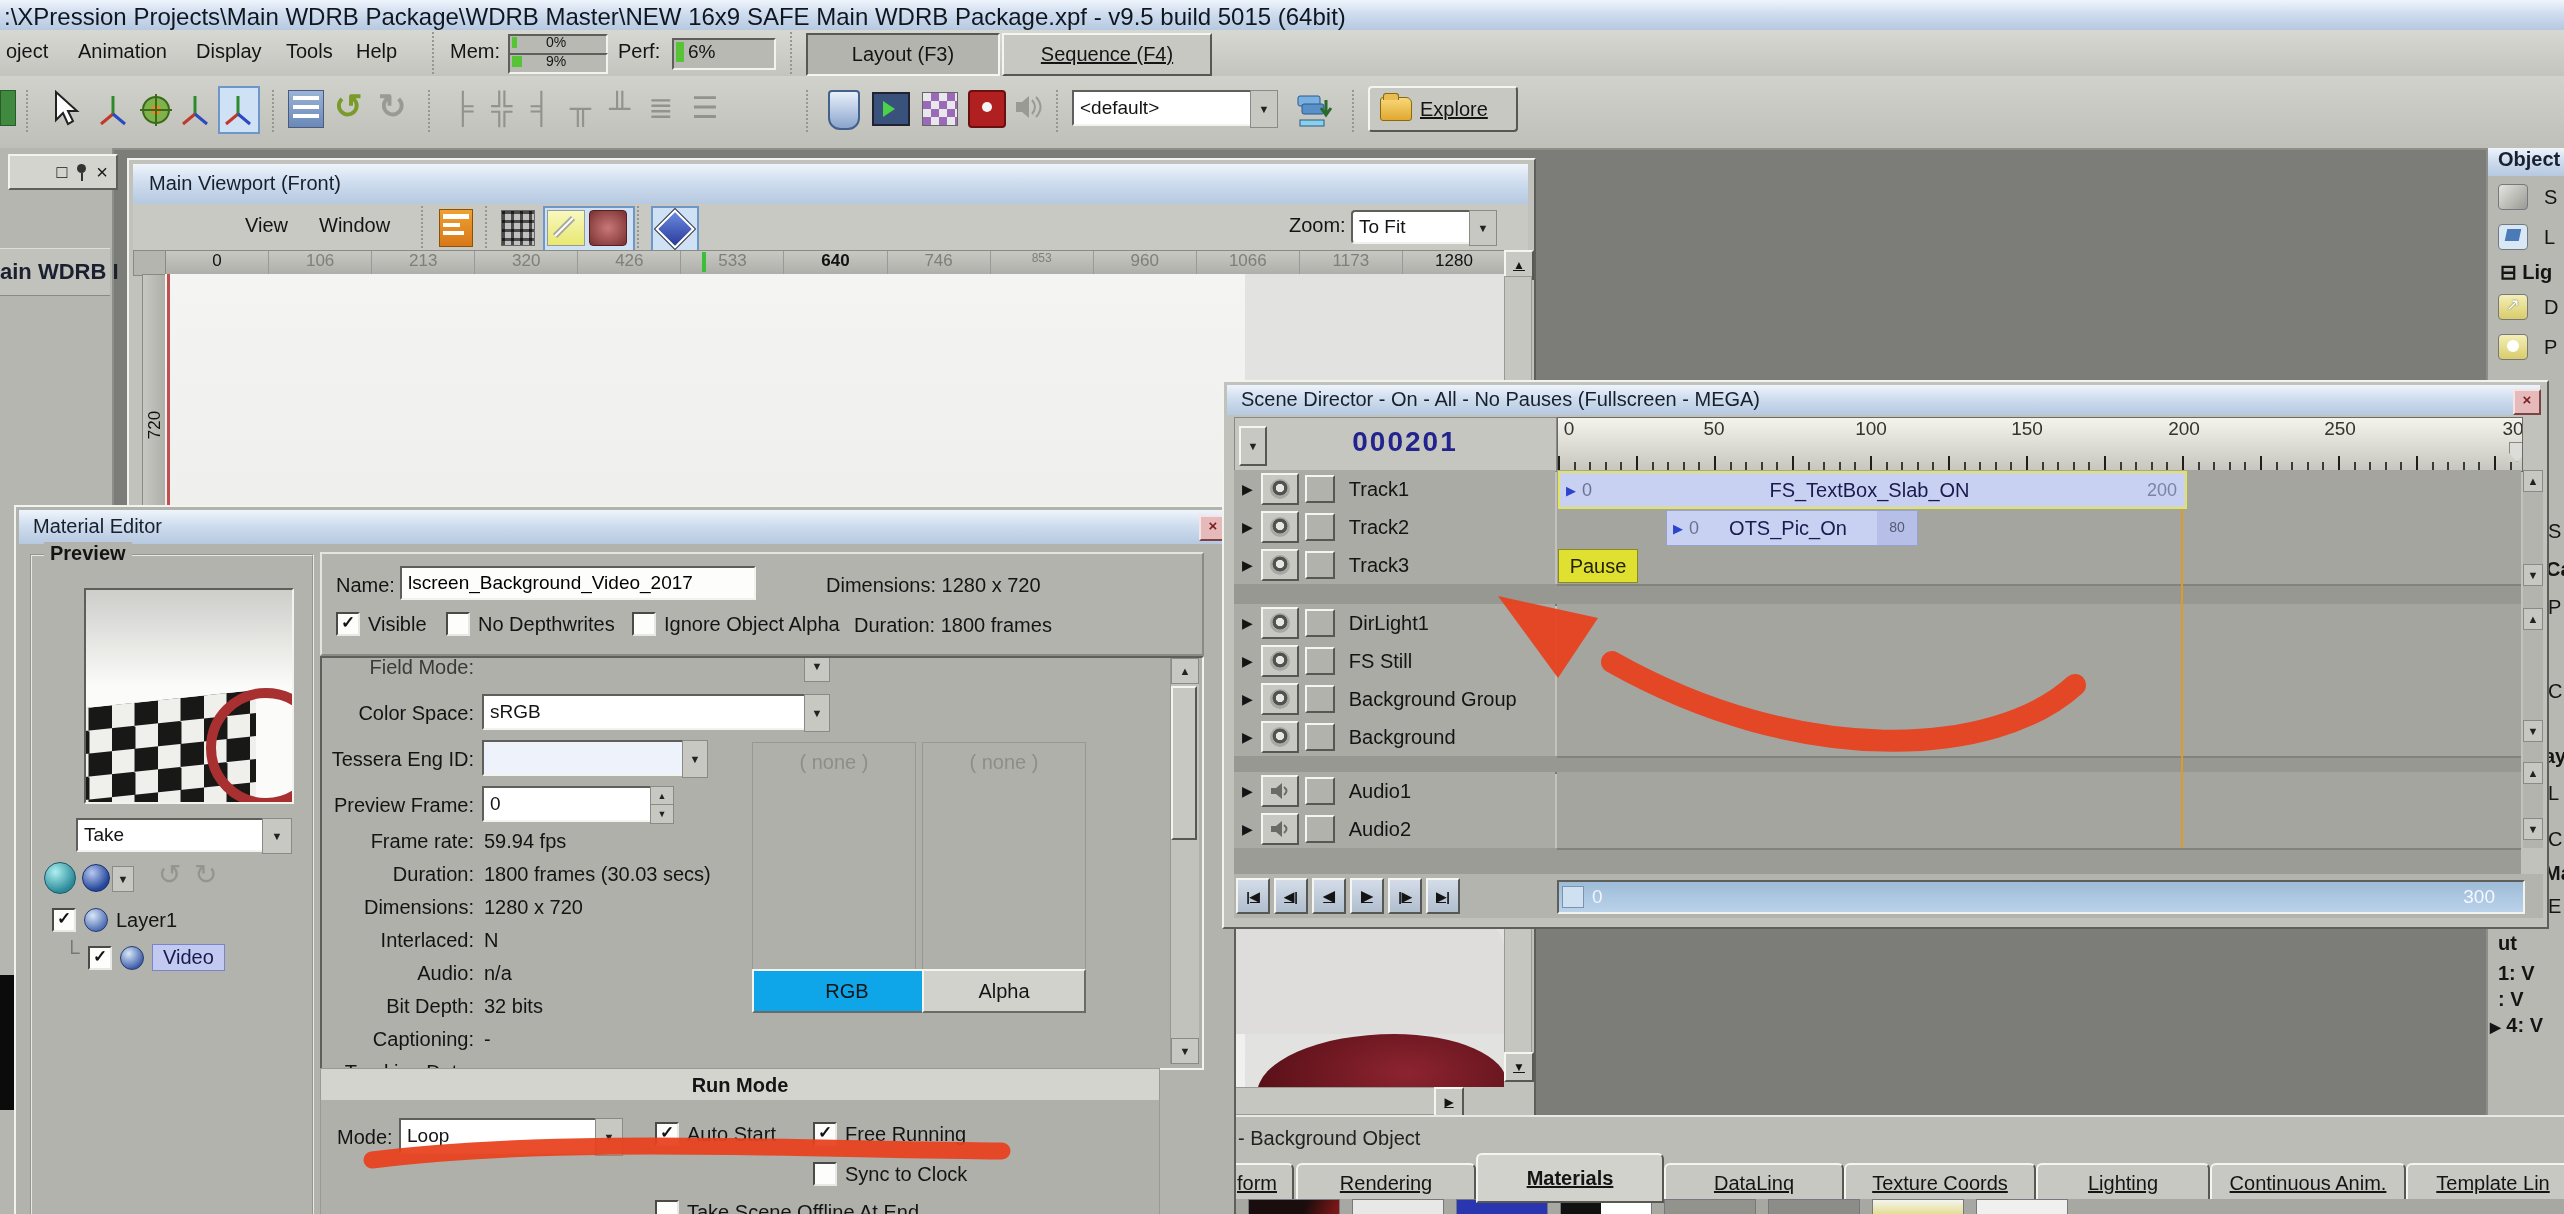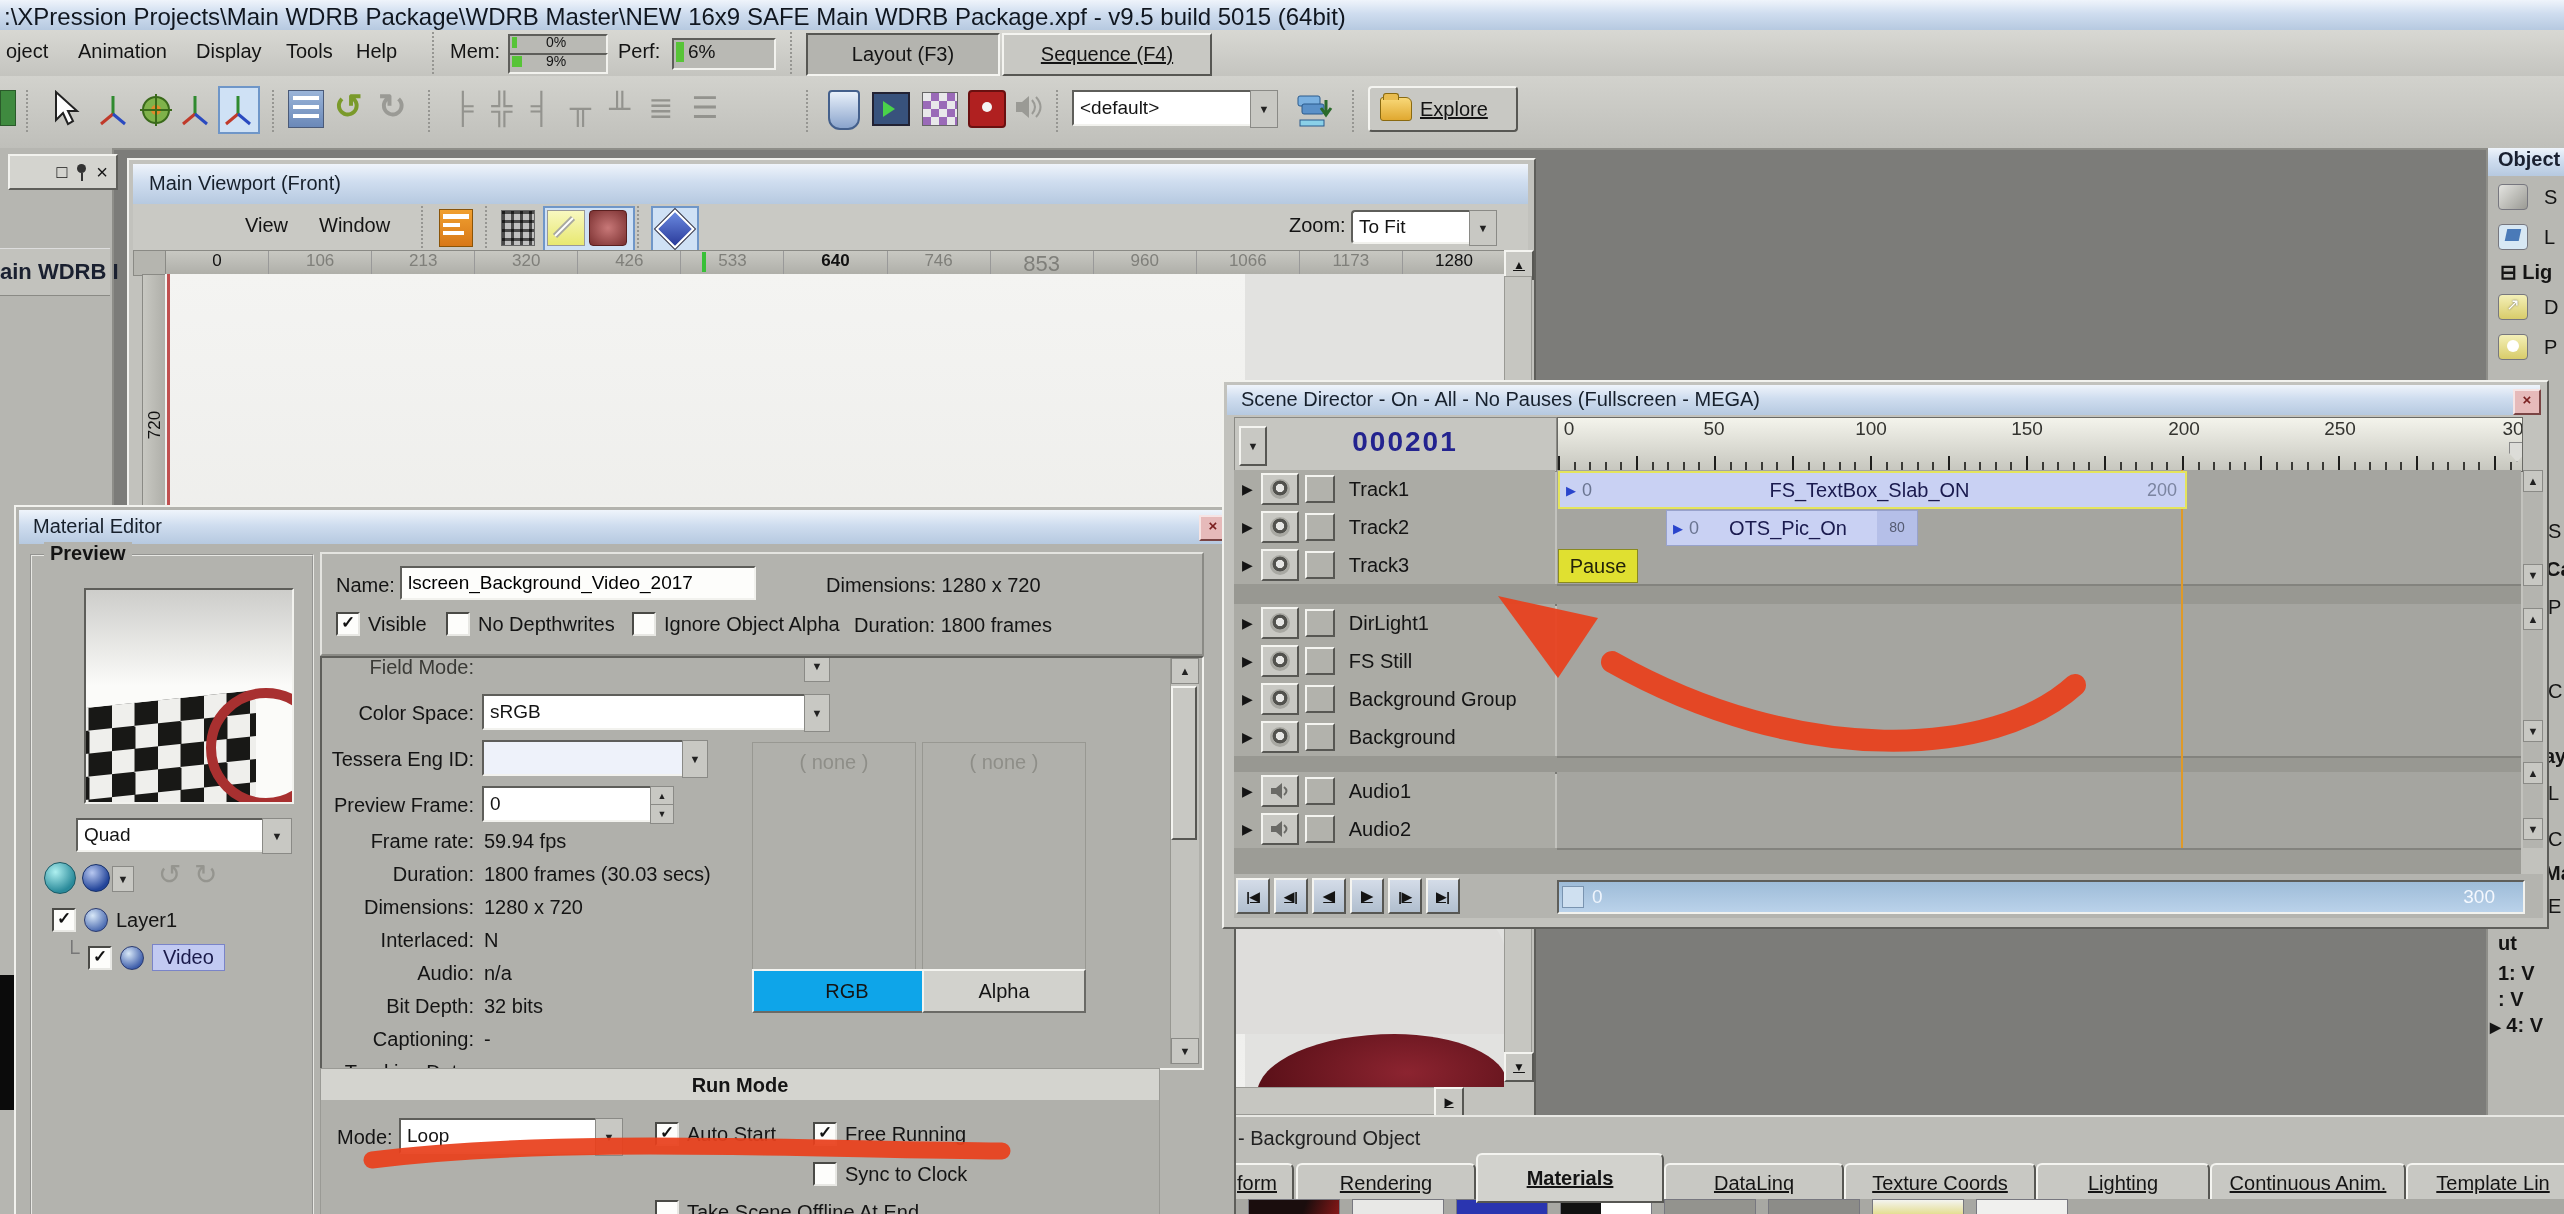--- a/index.html
+++ b/index.html
@@ -208,21 +208,21 @@
     <div class="a" style="left:4px;top:90px;width:32px;height:24px;background:#b5b5af;border:1px solid #8a8a85;"></div>
     <div class="a" style="left:36px;top:90px;width:1339px;height:24px;background:linear-gradient(#c8c8c2,#aeaea8);border:1px solid #8a8a85;display:flex;">
       <div style="flex:1;text-align:center;font-size:17px;color:#111;">0</div>
       <div style="flex:1;text-align:center;font-size:17px;color:#7f7f7a;border-left:1px solid #999;">106</div>
       <div style="flex:1;text-align:center;font-size:17px;color:#7f7f7a;border-left:1px solid #999;">213</div>
       <div style="flex:1;text-align:center;font-size:17px;color:#7f7f7a;border-left:1px solid #999;">320</div>
       <div style="flex:1;text-align:center;font-size:17px;color:#7f7f7a;border-left:1px solid #999;">426</div>
       <div style="flex:1;text-align:center;font-size:17px;color:#7f7f7a;border-left:1px solid #999;">533</div>
       <div style="flex:1;text-align:center;font-size:17px;color:#111;font-weight:bold;border-left:1px solid #999;">640</div>
       <div style="flex:1;text-align:center;font-size:17px;color:#7f7f7a;border-left:1px solid #999;">746</div>
-      <div style="flex:1;text-align:center;font-size:22px;color:#7f7f7a;border-left:1px solid #999;">853</div>
+      <div style="flex:1;text-align:center;font-size:12px;color:#7f7f7a;border-left:1px solid #999;">853</div>
       <div style="flex:1;text-align:center;font-size:17px;color:#7f7f7a;border-left:1px solid #999;">960</div>
       <div style="flex:1;text-align:center;font-size:17px;color:#7f7f7a;border-left:1px solid #999;">1066</div>
       <div style="flex:1;text-align:center;font-size:17px;color:#7f7f7a;border-left:1px solid #999;">1173</div>
       <div style="flex:1;text-align:center;font-size:17px;color:#111;border-left:1px solid #999;">1280</div>
     </div>
     <div class="a" style="left:573px;top:92px;width:4px;height:20px;background:#38c038;"></div>
     <div class="a btn3d" style="left:1375px;top:90px;width:26px;height:26px;display:flex;align-items:center;justify-content:center;font-size:12px;padding:0;">
         <span>▲</span>
       </div>
 
@@ -296,21 +296,21 @@
       <div class="a" style="left:1180px;top:5px;width:24px;height:22px;background:#e6baba;border:2px solid;border-color:#f6e4e4 #7a4444 #7a4444 #f6e4e4;text-align:center;font:bold 15px/18px 'Liberation Sans',sans-serif;color:#7a2020;"><span>×</span></div>
     </div>
 
     <div class="a" style="left:14px;top:47px;width:280px;height:660px;border:2px groove #e8e8e4;">
       <div class="a" style="left:12px;top:-14px;background:#b3b3ae;padding:0 6px;font-weight:bold;">Preview</div>
       <div class="a sunken" style="left:52px;top:32px;width:206px;height:212px;background:linear-gradient(#cdcdca,#fbfbf9 45%);overflow:hidden;">
         <div class="a checker" style="left:-20px;bottom:-18px;width:190px;height:120px;transform:skewY(-6deg);"></div>
         <div class="a" style="right:-34px;bottom:-6px;width:100px;height:100px;border:10px solid #a83030;border-radius:50%;background:transparent;"></div>
       </div>
       <div class="a combo" style="left:44px;top:262px;width:186px;height:30px;background:#fff;">
-          <span>Quad</span>
+          <span>Take</span>
         </div>
       <div class="a dd" style="left:230px;top:262px;width:28px;height:34px;">
           <span>▼</span>
         </div>
       <div class="a" style="left:12px;top:306px;width:30px;height:30px;border-radius:50%;background:radial-gradient(circle at 35% 30%,#aef0f0,#2a8a9a 70%);border:1px solid #1a5a66;"></div>
       <div class="a" style="left:50px;top:308px;width:26px;height:26px;border-radius:50%;background:radial-gradient(circle at 35% 30%,#b8c8f0,#23459a 70%);border:1px solid #16306a;"></div>
       <div class="a dd" style="left:80px;top:310px;width:20px;height:24px;">
           <span>▼</span>
         </div>
       <div class="a" style="left:126px;top:302px;font-size:28px;color:#95958f;"><span>↺</span></div>

